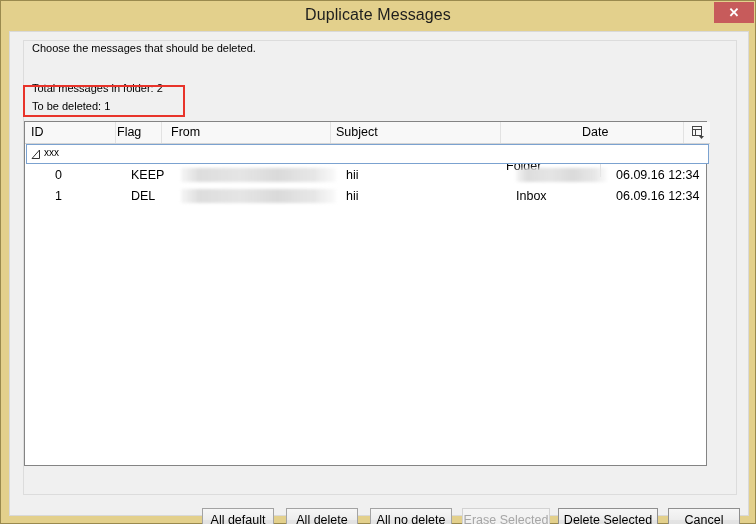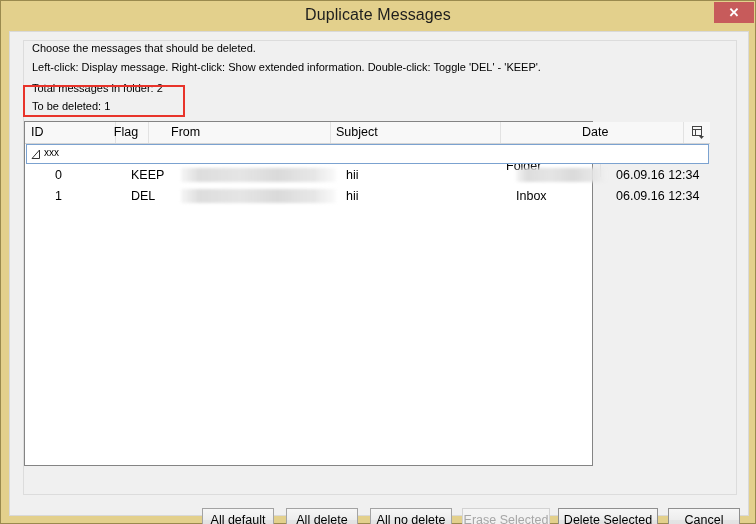--- a/index.html
+++ b/index.html
@@ -93,21 +93,21 @@
     width: 162px; height: 32px;
     border: 2px solid #e8332a;
     box-sizing: border-box;
     pointer-events: none;
   }
 
   
   #listview {
     position: absolute;
     left: 14px; top: 89px;
-    width: 569px; height: 345px;
+    width: 683px; height: 345px;
     background: #ffffff;
     border: 1px solid #848484;
     box-sizing: border-box;
   }
 
   
   #list-header {
     position: absolute;
     left: 0; top: 0;
     width: 685px; height: 21px;
@@ -219,39 +219,38 @@
   <div id="titlebar">
     <div id="title-text">Duplicate Messages</div>
     <div id="close-button">✕</div>
   </div>
 
   <div id="client">
 
     <div id="groupbox"></div>
 
     <div class="instr" id="instr-1">Choose the messages that should be deleted.</div>
-    <div class="instr" id="instr-2">Left-click: Display message. Right-click: Show extended information. Double-click: Toggle 'DEL' - 'KEEP'.</div>
     <div class="instr" id="stat-1">Total messages in folder: 2</div>
     <div class="instr" id="stat-2">To be deleted: 1</div>
 
     <div id="annotation-box"></div>
 
     <div id="listview">
 
       <div id="list-header">
         <div id="col-icon">
           <svg width="13" height="13" viewBox="0 0 13 13" xmlns="http://www.w3.org/2000/svg">
             <rect x="0.5" y="0.5" width="9" height="9" fill="none" stroke="#444" stroke-width="1"></rect>
             <line x1="0.5" y1="3.5" x2="9.5" y2="3.5" stroke="#444" stroke-width="1"></line>
             <line x1="3.5" y1="3.5" x2="3.5" y2="9.5" stroke="#444" stroke-width="1"></line>
             <polygon points="7,10 12,10 9.5,13" fill="#444"></polygon>
           </svg>
         </div>
       <div class="col-head" style="left: 1px; width: 90px;">ID</div>
-          <div class="col-head" style="left: 74px; width: 50px; text-align: center;">Flag</div>
+          <div class="col-head" style="left: 87px; width: 50px;">Flag</div>
           <div class="col-head" style="left: 306px; width: 170px;">Subject</div>
           <div class="col-head" style="left: 141px; width: 165px;">From</div>
           <div class="col-head" style="left: 476px; width: 100px; margin-top: 34px;">Folder</div>
           <div class="col-head" style="left: 552px; width: 107px;">Date</div>
         </div>
 
       <div id="group-row">
         <svg id="group-row-glyph" viewBox="0 0 11 11" xmlns="http://www.w3.org/2000/svg">
           <polygon points="8.5,1 8.5,9.5 1,9.5" fill="none" stroke="#333" stroke-width="1"></polygon>
         </svg>

